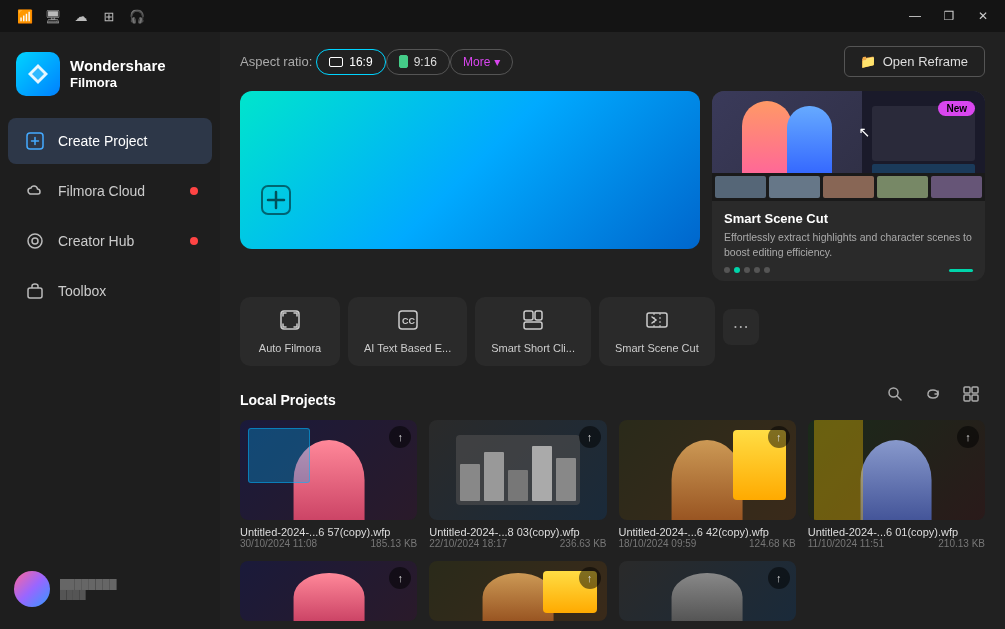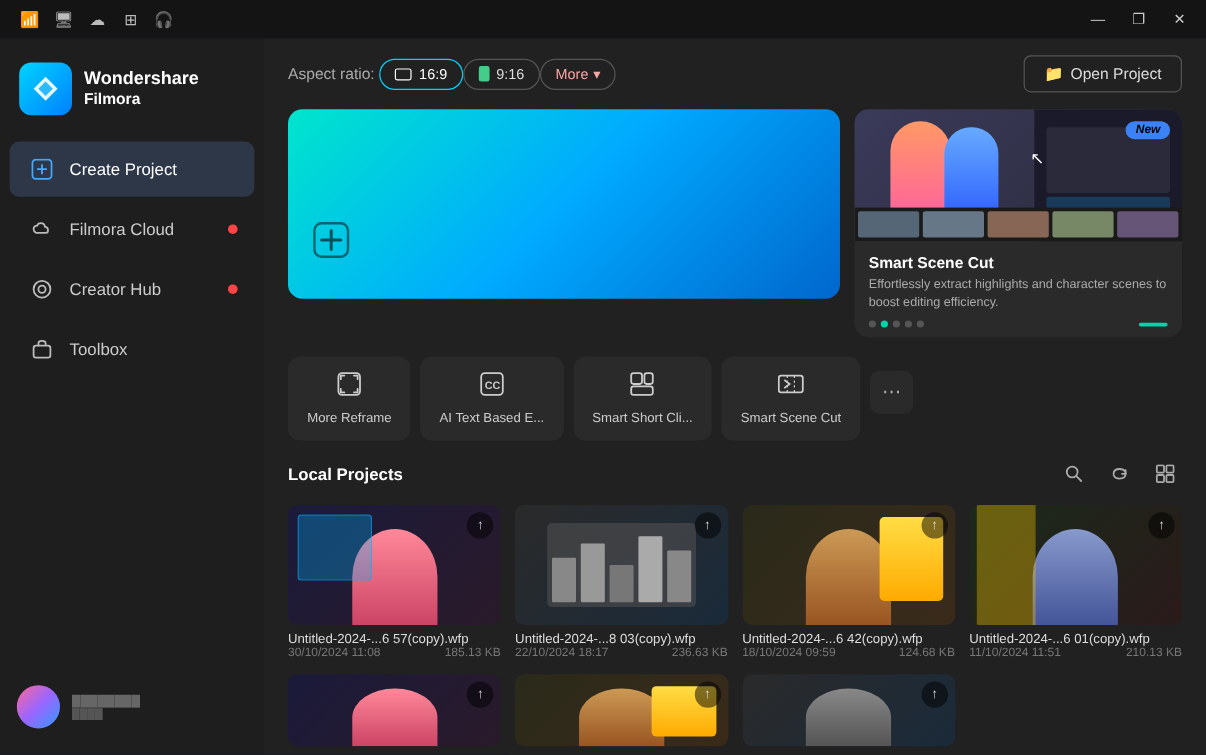--- a/index.html
+++ b/index.html
@@ -195,21 +195,21 @@
       border-radius: 2px;
     }
     .more-btn {
       display: flex;
       align-items: center;
       gap: 4px;
       padding: 5px 12px;
       border-radius: 20px;
       border: 1.5px solid #555;
       background: transparent;
-      color: #fca5a5;
+      color: #d946ef;
       font-size: 12px;
       cursor: pointer;
     }
     .open-project-btn {
       margin-left: auto;
       display: flex;
       align-items: center;
       gap: 6px;
       padding: 7px 16px;
       border-radius: 6px;
@@ -259,28 +259,27 @@
       background: #2a2a2a;
       border-radius: 12px;
       overflow: hidden;
       position: relative;
       cursor: pointer;
     }
     .feature-card .new-badge {
       position: absolute;
       top: 10px;
       right: 10px;
-      background: #3b82f6;
+      background: #d946ef;
       color: #000;
       font-size: 10px;
       font-weight: 700;
       padding: 2px 8px;
       border-radius: 10px;
       z-index: 2;
-      font-style: italic;
     }
     .feature-card-img {
       width: 100%;
       height: 110px;
       background: #333;
       position: relative;
       overflow: hidden;
     }
     
     .img-mock-inner {
@@ -404,21 +403,21 @@
     }
 
     
     .local-projects-section {
       flex: 1;
       overflow-y: auto;
       padding: 0 20px;
     }
     .local-projects-header {
       display: flex;
-      align-items: center;
+      align-items: flex-end;
       justify-content: space-between;
       margin-bottom: 12px;
     }
     .local-projects-title {
       font-size: 14px;
       font-weight: 600;
       color: #fff;
     }
     .header-actions {
       display: flex;
@@ -641,21 +640,21 @@
       <button class="aspect-btn">
         <span class="ratio-icon portrait"></span>
         <span>9:16</span>
       </button>
       <button class="more-btn">
         <span>More</span>
         <span>▾</span>
       </button>
       <button class="open-project-btn">
         <span>📁</span>
-        <span>Open Project</span>
+        <span>Open Reframe</span>
       </button>
     </div>
 
     <div class="cards-row">
 
       <div class="new-project-card">
         <div class="new-project-icon">
           <svg width="32" height="32" viewBox="0 0 32 32" fill="none">
             <rect x="2" y="2" width="28" height="28" rx="6" stroke="rgba(0,0,0,0.5)" stroke-width="2" fill="none"></rect>
             <path d="M16 8 L16 24 M8 16 L24 16" stroke="rgba(0,0,0,0.6)" stroke-width="2.5" stroke-linecap="round"></path>
@@ -705,21 +704,21 @@
       <div class="tool-btn">
         <span class="tool-icon">
           <svg width="22" height="22" viewBox="0 0 22 22" fill="none">
             <rect x="2" y="2" width="18" height="18" rx="3" stroke="#ccc" stroke-width="1.5" fill="none"></rect>
             <path d="M7 4 L4 4 L4 7" stroke="#ccc" stroke-width="1.5" stroke-linecap="round" fill="none"></path>
             <path d="M15 4 L18 4 L18 7" stroke="#ccc" stroke-width="1.5" stroke-linecap="round" fill="none"></path>
             <path d="M7 18 L4 18 L4 15" stroke="#ccc" stroke-width="1.5" stroke-linecap="round" fill="none"></path>
             <path d="M15 18 L18 18 L18 15" stroke="#ccc" stroke-width="1.5" stroke-linecap="round" fill="none"></path>
           </svg>
         </span>
-        <span class="tool-label">More Reframe</span>
+        <span class="tool-label">Auto Filmora</span>
       </div>
       <div class="tool-btn">
         <span class="tool-icon">
           <svg width="22" height="22" viewBox="0 0 22 22" fill="none">
             <rect x="2" y="2" width="18" height="18" rx="3" stroke="#ccc" stroke-width="1.5" fill="none"></rect>
             <text x="5" y="15" font-size="9" fill="#ccc" font-weight="bold">CC</text>
           </svg>
         </span>
         <span class="tool-label">AI Text Based E...</span>
       </div>

